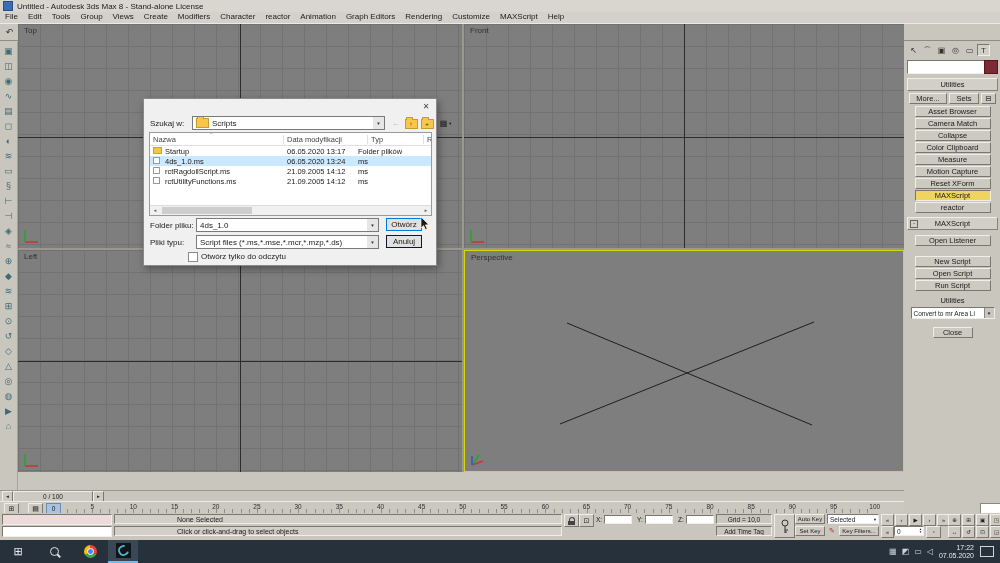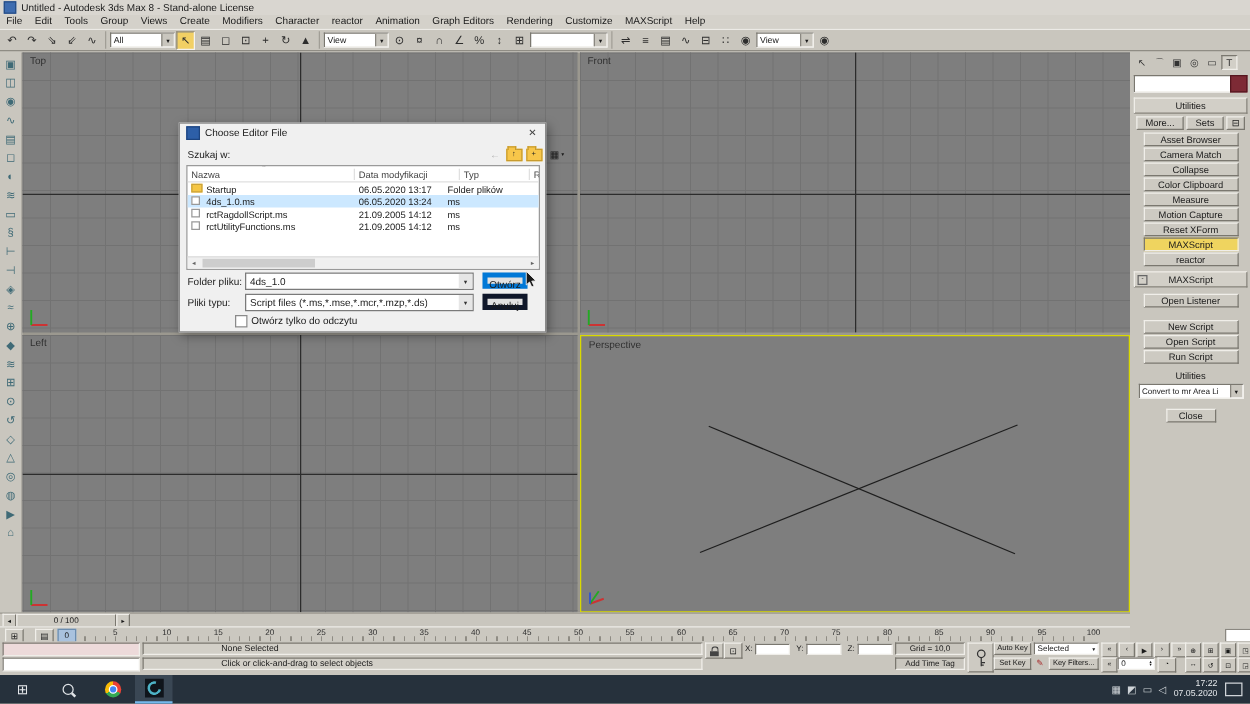--- a/index.html
+++ b/index.html
@@ -20,21 +20,21 @@
   .tbtn[data-hl="true"]{background:#f2d064;border:1px solid;border-color:#8a8780 #f5f3ef #f5f3ef #8a8780;box-sizing:border-box}
   .tsep{width:1px;height:14px;background:#a19e96;margin:0 2px;flex:none}
   .tdd{height:12px;background:#fff;border:1px solid;border-color:#7a776f #f0eee9 #f0eee9 #7a776f;font-size:7px;display:flex;align-items:center;padding-left:2px;flex:none;box-sizing:border-box}
   .tdd .arr{margin-left:auto;width:9px;align-self:stretch;background:#c9c6be;border-left:1px solid #8a8780;font-size:4.5px;display:flex;align-items:center;justify-content:center}
 
   
   #left-toolbar{left:0;top:42px;width:18px;height:459px;background:#c9c6be;border-right:1px solid #a5a29a;display:flex;flex-direction:column;align-items:center;padding-top:2px;gap:1px;box-sizing:border-box}
   .ltool{width:14px;height:14px;font-size:9px;color:#3f6a76;display:flex;align-items:center;justify-content:center;flex:none}
 
   
-  #viewports{left:18px;top:42px;width:886px;height:448px;background:#9b988f}
+  #viewports{left:18px;top:24px;width:886px;height:448px;background:#9b988f}
   .vp{position:absolute;background-color:#7e7e7e;overflow:hidden}
   .vp.grid{background-image:linear-gradient(#727272 1px,transparent 1px),linear-gradient(90deg,#727272 1px,transparent 1px);background-size:22px 22px}
   .vp-label{position:absolute;left:6px;top:2px;font-size:8px;color:#313131;z-index:2}
   #vp-top{left:0;top:0;width:444px;height:224px}
   #vp-front{left:446px;top:0;width:440px;height:224px}
   #vp-left{left:0;top:226px;width:444px;height:222px}
   #vp-persp{left:446px;top:226px;width:438px;height:220px;border:1px solid #d9d900}
   .axis-h{position:absolute;left:0;right:0;height:1px;background:#2c2c2c}
   .axis-v{position:absolute;top:0;bottom:0;width:1px;background:#2c2c2c}
   .tripod{position:absolute;left:4px;bottom:3px}
@@ -116,21 +116,21 @@
   .file-row[data-sel="true"]{background:#cce8ff}
   .file-row span{position:absolute;top:1px;white-space:nowrap}
   .fi{width:9px;height:7px;left:3px;top:1px}
   .fi[data-icon="folder"]{background:#f5c644;border:1px solid #caa23a;box-sizing:border-box}
   .fi[data-icon="ms"]{width:7px;background:#fff;border:1px solid #999;box-sizing:border-box}
   .fn{left:15px}.fd{left:137px}.ft{left:208px}
   #dlg-hscroll{position:absolute;left:0;right:0;bottom:0;height:9px;background:#f0f0f0;border-top:1px solid #dcdcdc}
   #dlg-hscroll .thumb{position:absolute;left:12px;width:90px;top:1px;bottom:1px;background:#cdcdcd}
   .scr-arr{position:absolute;top:0;bottom:0;width:10px;display:flex;align-items:center;justify-content:center;font-size:4.5px;color:#666}
   .dlg-row-label{position:absolute;left:6px;font-size:8px}
-  .dlg-btn{position:absolute;left:242px;width:36px;height:13px;background:#e1e1e1;border:4px solid #0f172a;font-size:8px;text-align:center;line-height:12px;box-sizing:border-box}
+  .dlg-btn{position:absolute;left:242px;width:36px;height:13px;background:#e1e1e1;border:1px solid #0f172a;font-size:8px;text-align:center;line-height:12px;box-sizing:border-box}
   #btn-open{border-color:#0078d7}
   #dlg-check{position:absolute;left:44px;top:153px;width:8px;height:8px;background:#fff;border:1px solid #8a8a8a}
   #dlg-check-label{position:absolute;left:57px;top:153px;font-size:8px}
   #cursor{left:420px;top:216px;z-index:30}
 </style>
 </head>
 <body>
 
 <div id="titlebar" class="abs">
   <span class="app-ico"></span>
@@ -477,27 +477,28 @@
       </span>
     <span id="clock">
       <span>17:22</span><br>
       <span>07.05.2020</span>
     </span>
     <span style="width:12px;height:9px;border:1px solid #cfd4d8;display:inline-block"></span>
   </span>
 </div>
 
 <div id="dialog" class="abs">
-  <div id="dlg-title">
-    <span class="dlg-ico"></span>
-    <span>Choose Editor File</span>
-  </div>
   <span id="dlg-close">✕</span>
 
   <span id="dlg-lookin-label">Szukaj w:</span>
+  <span class="w10combo" style="left:48px;top:17px;width:193px;height:14px">
+    <span class="mini-folder"></span>
+    <span>Scripts</span>
+    <span class="carr">▼</span>
+  </span>
   <span class="dlg-tool" style="left:245px;color:#b0b0b0">←</span>
   <span class="dlg-tool" style="left:260px">
     <span class="mini-folder" style="margin:0"></span>
       <span style="position:absolute;font-size:6px;color:#222">↑</span>
   </span>
   <span class="dlg-tool" style="left:276px">
     <span class="mini-folder" style="margin:0"></span>
       <span style="position:absolute;font-size:6px;color:#222">+</span>
   </span>
   <span class="dlg-tool" style="left:292px;width:20px">

